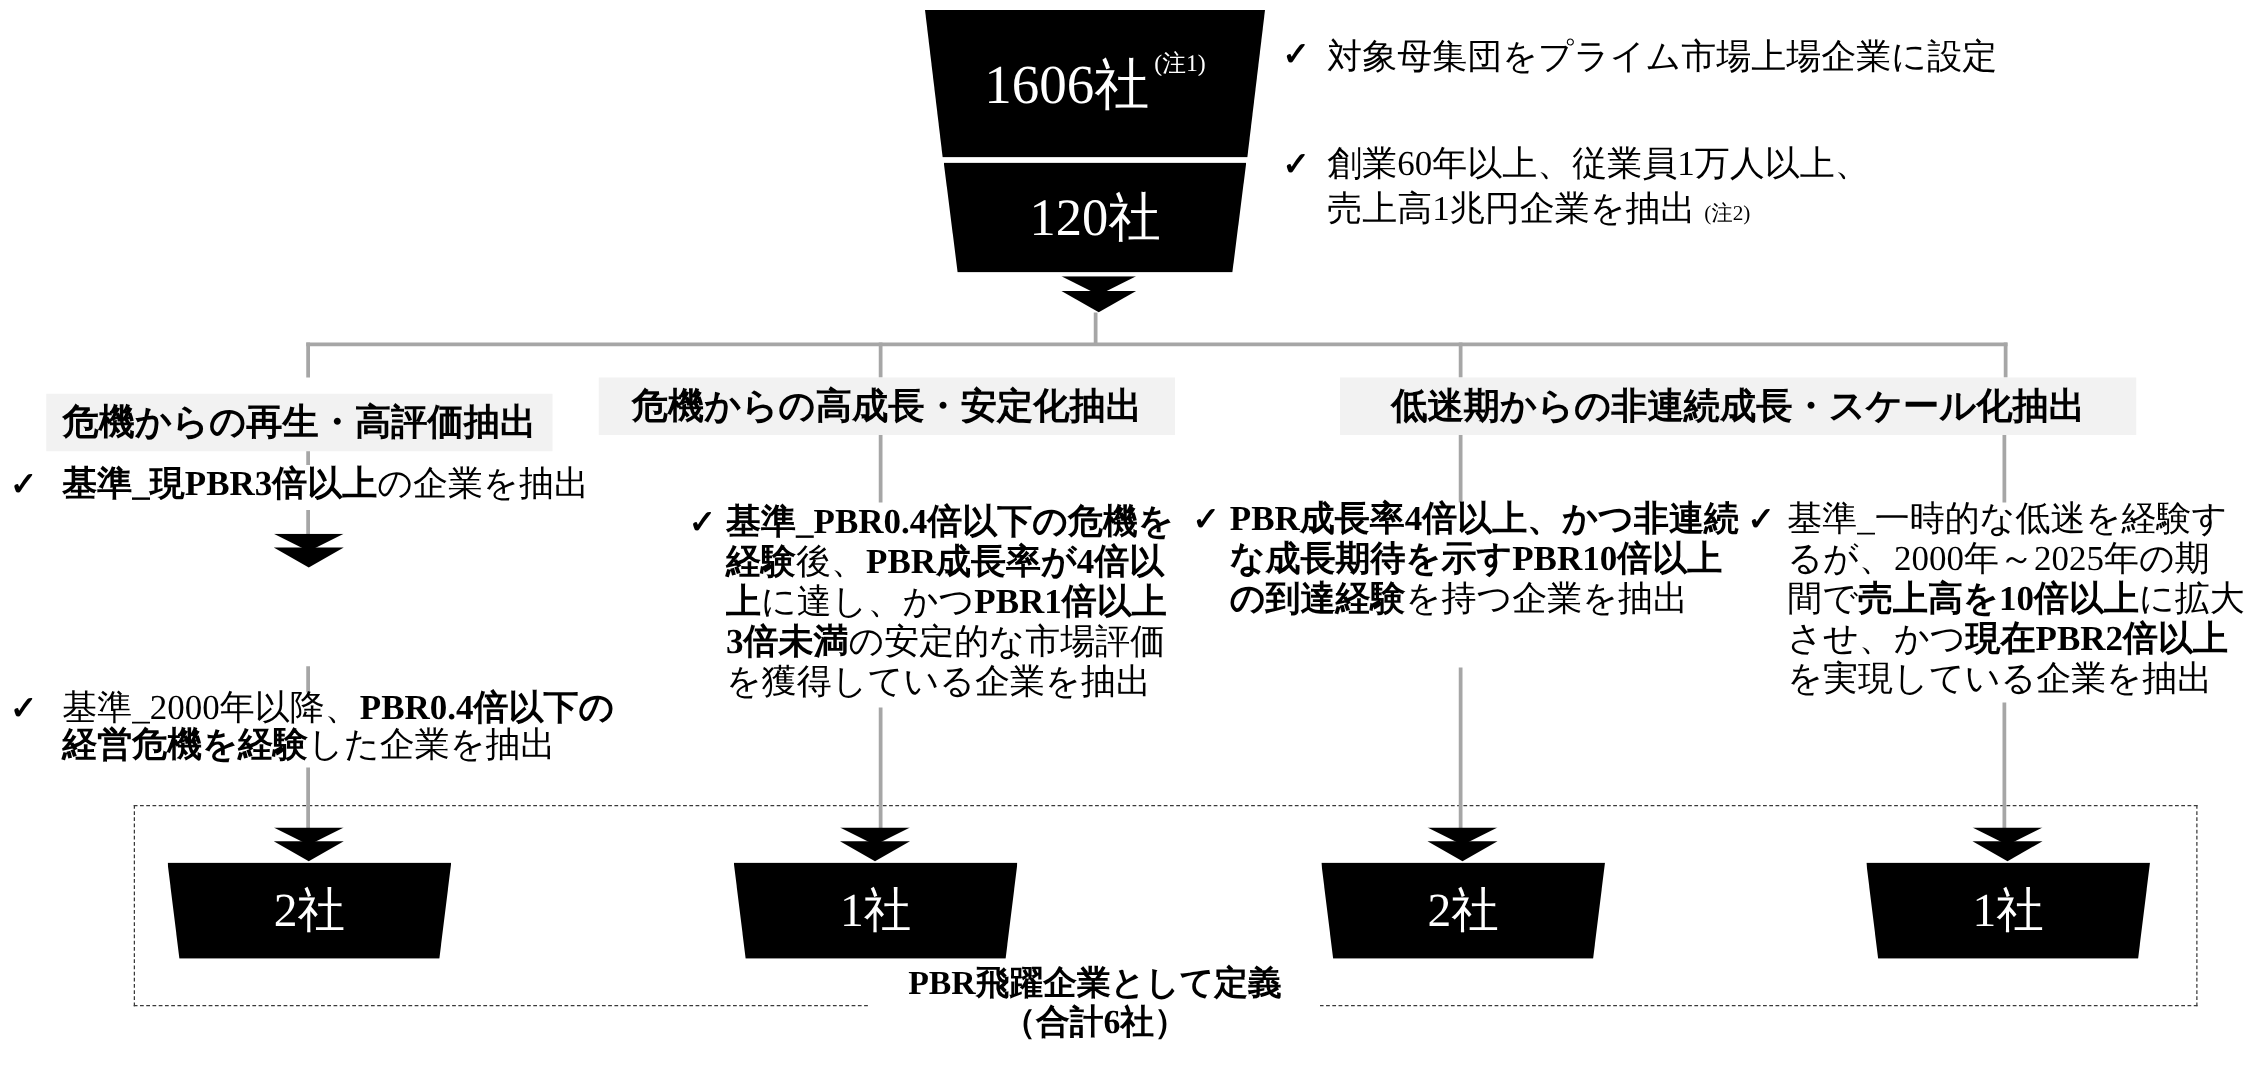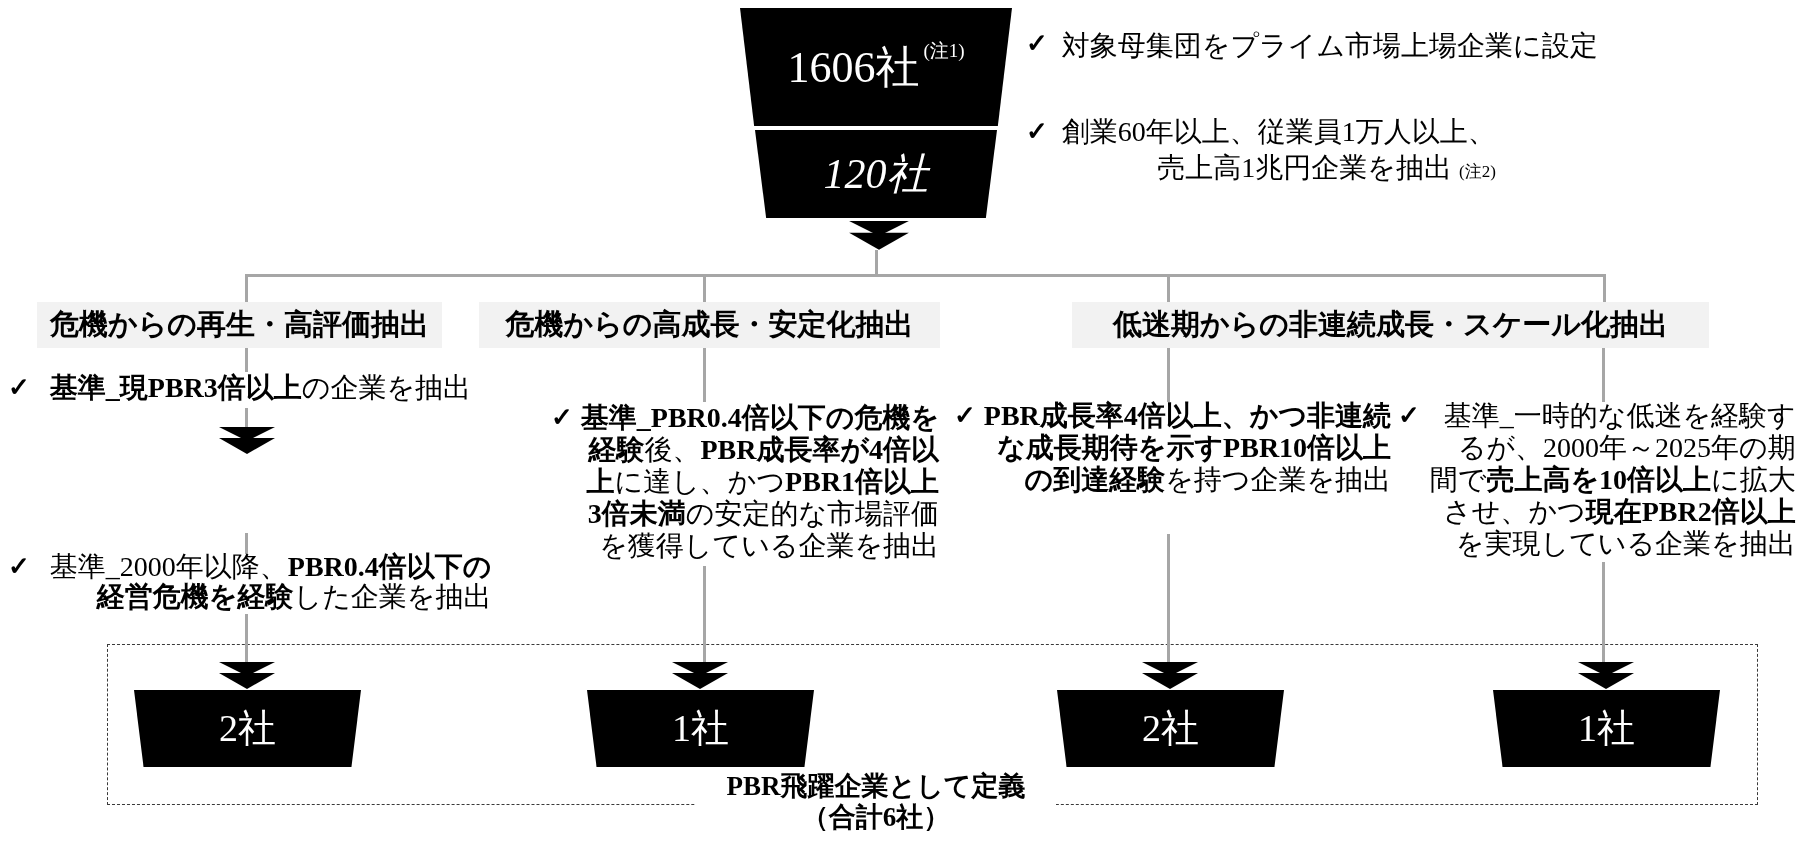--- a/index.html
+++ b/index.html
@@ -6,33 +6,33 @@
   .canvas{
     position:relative;width:1803px;height:853px;background:#ffffff;
     font-family:"Liberation Serif","DejaVu Serif",serif;color:#000;overflow:hidden;
   }
   
   .vline{position:absolute;width:3px;background:#a6a6a6;}
   .hline{position:absolute;height:3px;background:#a6a6a6;}
   
   .trap{position:absolute;background:#000;display:flex;align-items:center;justify-content:center;color:#fff;}
   .trap.funnel1{clip-path:polygon(0% 0%,100% 0%,94.8% 100%,5.2% 100%);}
-  .trap.funnel2{clip-path:polygon(0% 0%,100% 0%,95.4% 100%,4.6% 100%);font-style:italic;}
+  .trap.funnel2{clip-path:polygon(0% 0%,100% 0%,95.4% 100%,4.6% 100%);}
   .trap.node{clip-path:polygon(0% 0%,100% 0%,95.8% 100%,4.2% 100%);}
   .stage1-label{font-size:44px;}
   .stage2-label{font-size:42px;}
   .mid-label{font-size:40px;}
   .bottom-label{font-size:38px;}
   .supnote{font-size:19px;transform:translateY(-16px);display:inline-block;margin-left:4px;}
   
   .darrow{position:absolute;width:58px;height:30px;}
   
   .checkrow{position:absolute;display:flex;align-items:flex-start;}
   .checkmark{font-weight:700;font-size:26px;line-height:32px;flex:0 0 auto;}
-  .crit{white-space:pre-line;font-size:28px;line-height:32px;text-align:right;}
+  .crit{white-space:pre-line;font-size:28px;line-height:32px;}
   .crit b{font-weight:700;}
   .lh30{line-height:30px;}
   .lh36{line-height:36px;}
   .small-note{font-size:17px;}
   
   .bhdr{position:absolute;height:46px;background:#f2f2f2;display:flex;align-items:center;justify-content:center;
         font-weight:700;font-size:29px;}
   
   .dashedbox{position:absolute;border:1px dashed #3a3a3a;background:transparent;}
   
@@ -82,21 +82,21 @@
     <span class="checkmark" style="line-height:36px;">✓</span>
     <span class="crit lh36"><span>創業60年以上、従業員1万人以上、
 売上高1兆円企業を抽出 </span><span class="small-note">(注2)</span></span>
   </div>
 
   <svg class="darrow" style="left:848px;top:221px;width:62px;height:32px;" viewBox="0 0 58 30">
     <polygon points="1,0 57,0 29,14" fill="#000"></polygon>
       <polygon points="1,11 57,11 29,27" fill="#000"></polygon>
   </svg>
 
-  <div class="bhdr" style="left:37px;top:302px;width:405px;font-family:Liberation Serif, serif;">危機からの再生・高評価抽出</div>
+  <div class="bhdr" style="left:37px;top:315px;width:405px;font-family:Liberation Serif, serif;">危機からの再生・高評価抽出</div>
   <div class="bhdr" style="left:1072px;top:302px;width:637px;">低迷期からの非連続成長・スケール化抽出</div>
   <div class="bhdr" style="left:479px;top:302px;width:461px;">危機からの高成長・安定化抽出</div>
 
   <div class="checkrow" style="left:8px;top:372px;gap:20px;">
     <span class="checkmark">✓</span>
     <span class="crit"><b>基準_現PBR3倍以上</b><span>の企業を抽出</span></span>
   </div>
 
   <svg class="darrow" style="left:218px;top:427px;" viewBox="0 0 58 30">
     <polygon points="1,0 57,0 29,14" fill="#000"></polygon>

